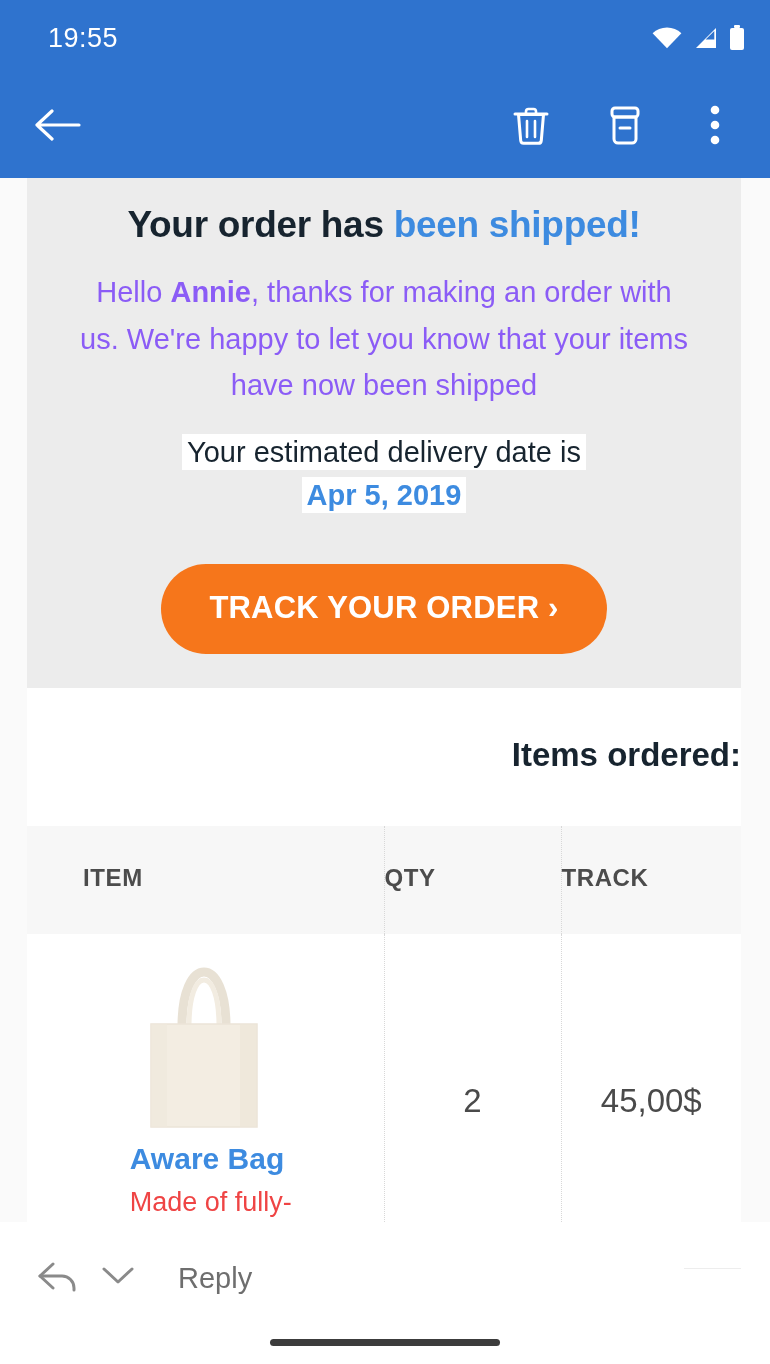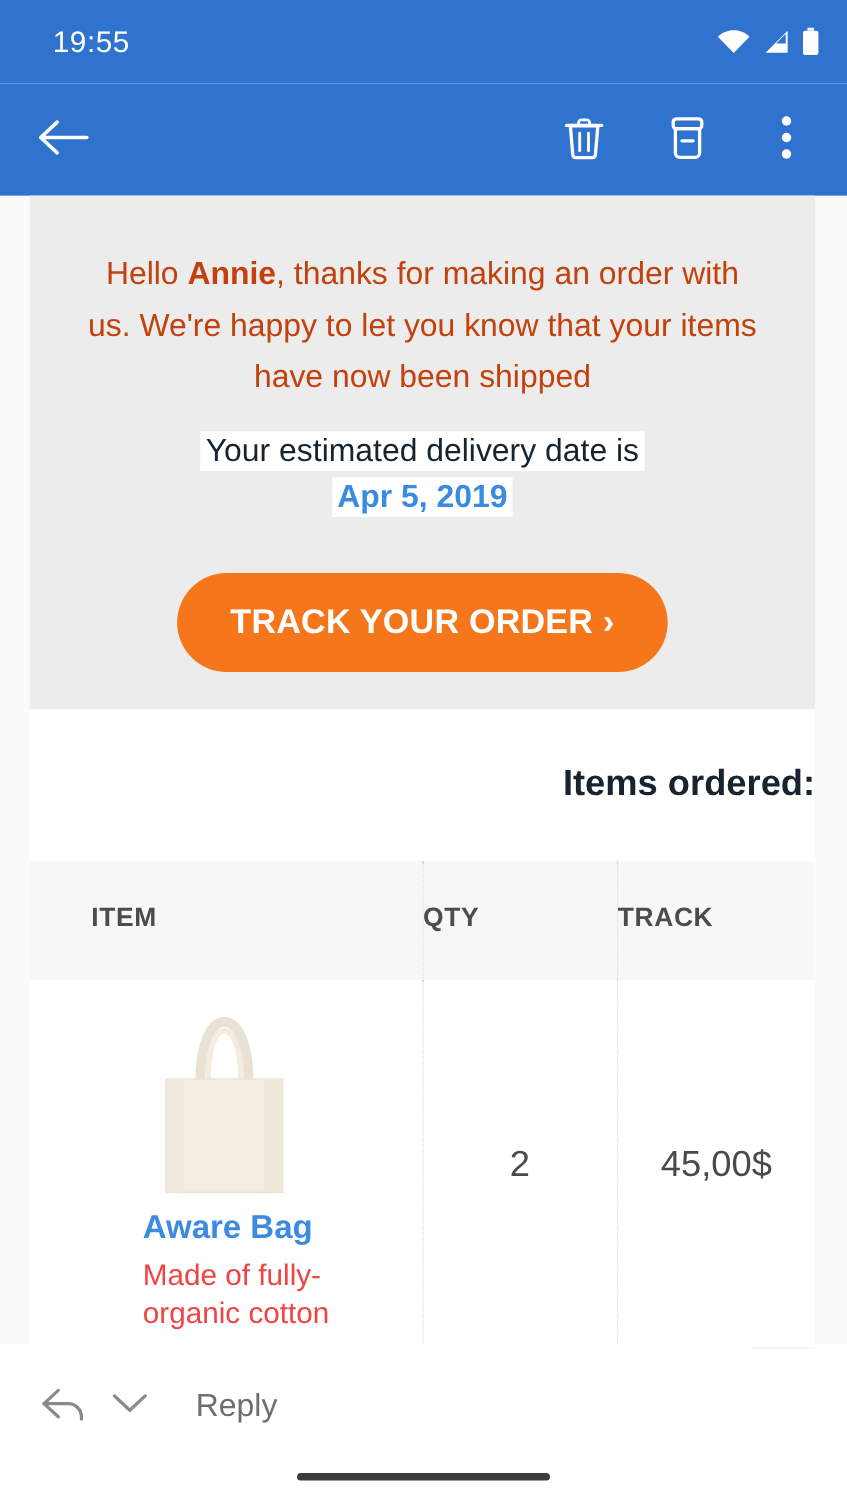--- a/index.html
+++ b/index.html
@@ -51,21 +51,21 @@
     text-align: center;
   }
   .hero h1 {
     font-size: 37px; font-weight: bold; line-height: 1.15;
     color: #17242f; letter-spacing: -.3px;
   }
   .hero h1 .accent { color: #3d8be0; }
   .hero p.lede {
     margin-top: 22px;
     font-size: 29px; line-height: 1.62;
-    color: #c2410c;
+    color: #8b5cf6;
     padding: 0 30px;
   }
   .hero p.lede b { font-weight: bold; }
   .delivery {
     margin-top: 22px;
     font-size: 29px; line-height: 1.45; color: #17242f;
   }
   .delivery .hl {
     background: #ffffff;
     padding: 2px 5px;
@@ -207,20 +207,21 @@
           <circle cx="6" cy="37" r="4.3" fill="#ffffff"></circle>
         </svg>
       </span>
     </div>
   </div>
 
   <div class="mailwrap">
     <div class="mailcard">
 
       <div class="hero">
+        <h1><span>Your order has </span><span class="accent">been shipped!</span></h1>
 
         <p class="lede"><span>Hello </span><b>Annie</b><span>, thanks for making an order with us. We're happy to let you know that your items have now been shipped</span></p>
 
         <div class="delivery">
           <span class="hl">Your estimated delivery date is</span><br>
           <span class="hl date">Apr 5, 2019</span>
         </div>
 
         <div class="cta-wrap">
           <button class="cta">TRACK YOUR ORDER ›</button>

